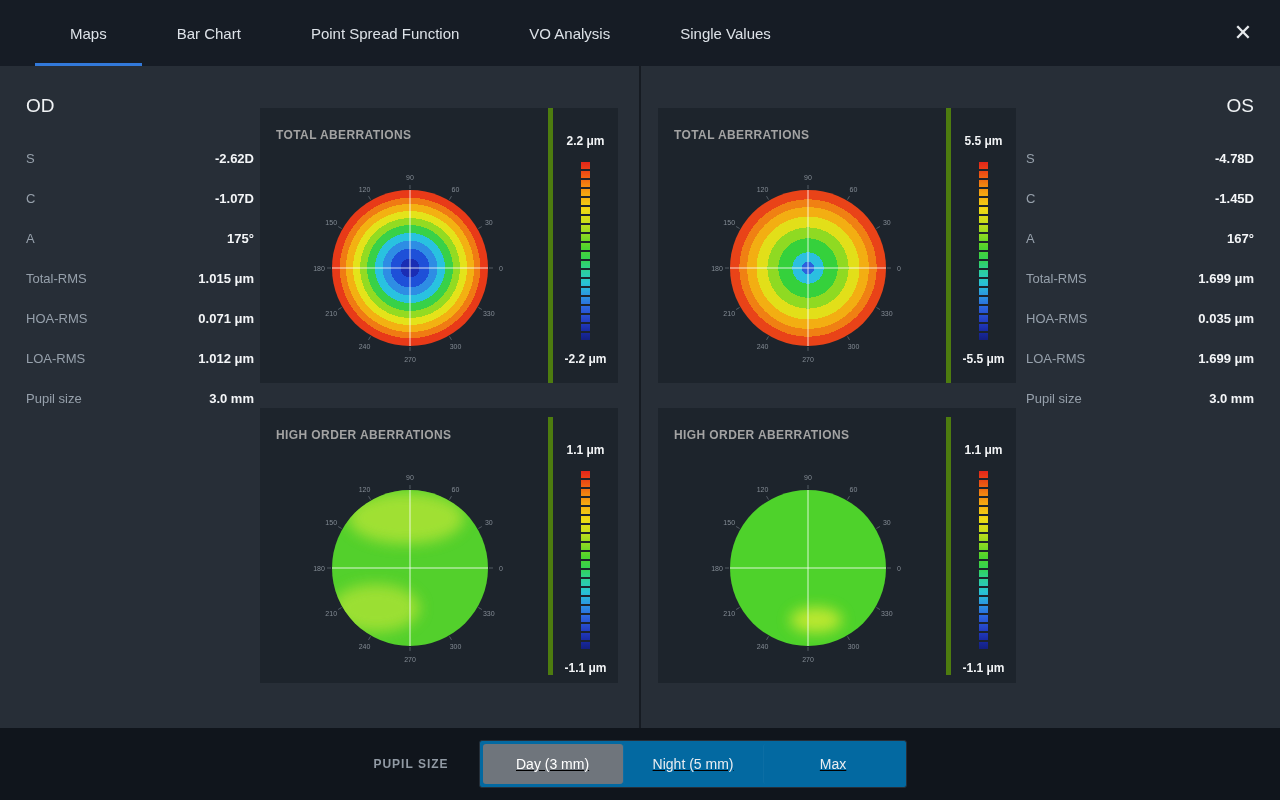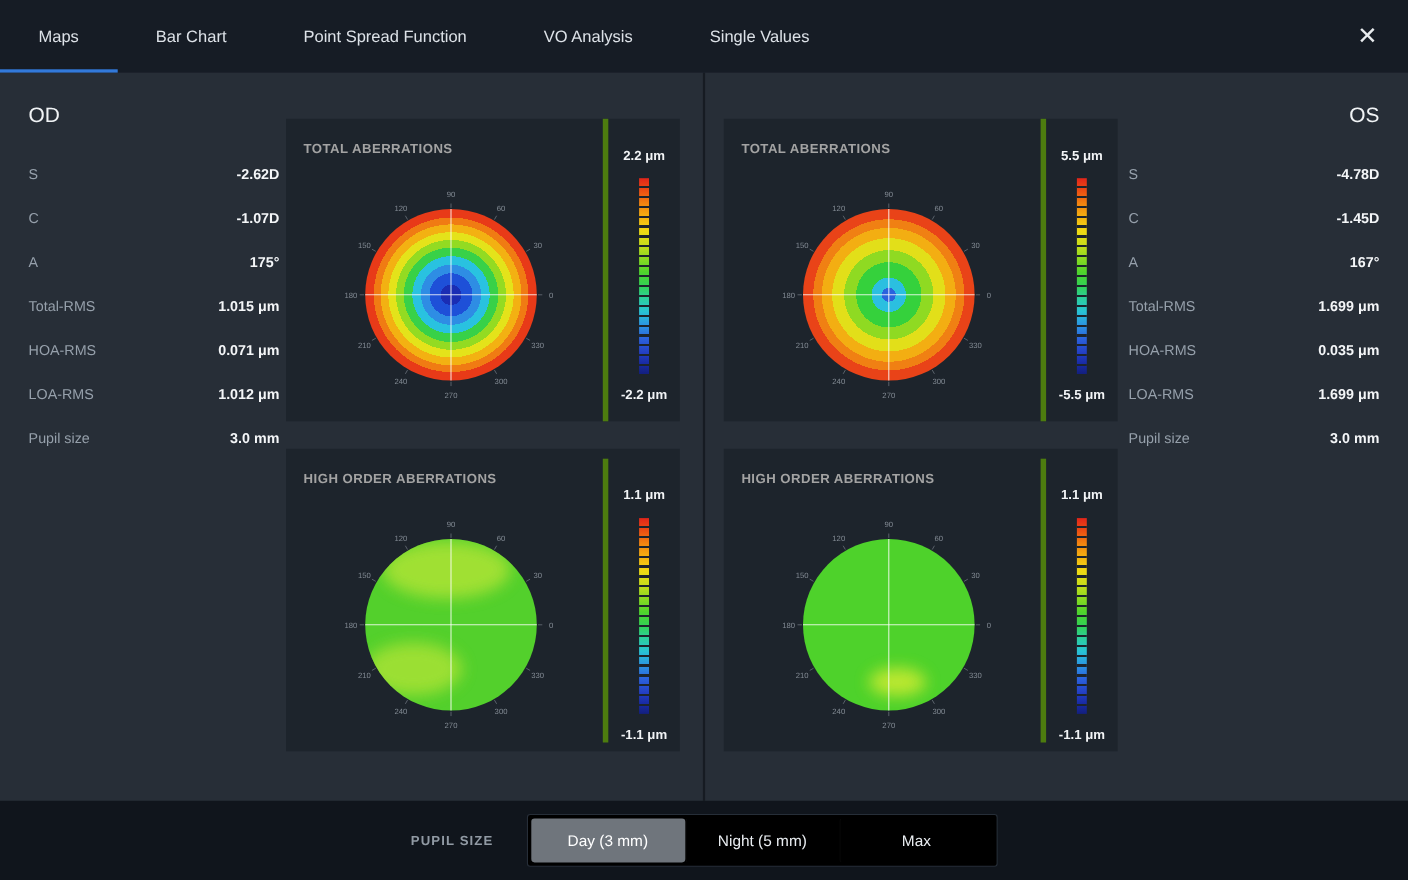--- a/index.html
+++ b/index.html
@@ -1,21 +1,21 @@
 <!DOCTYPE html>
 <html><head>
 <meta charset="utf-8">
 <style>
   * { box-sizing: border-box; }
   html,body { margin:0; padding:0; background:#0d1117; }
   body { font-family:"Liberation Sans", sans-serif; }
   .app { position:relative; width:1280px; height:800px; overflow:hidden; background:#272e37; }
 
   
-  .topbar { position:absolute; top:0; left:0; right:0; height:66px; background:#161c25; display:flex; align-items:stretch; z-index:5; }
+  .topbar { position:absolute; top:0; left:0; right:0; height:66px; background:#161c25; display:flex; align-items:stretch; z-index:5;padding-left:35px; }
   .tabs { display:flex; height:100%; }
   .tab { position:relative; display:flex; align-items:center; padding:0 35px; font-size:15px; color:#dde2e8; cursor:pointer; white-space:nowrap; }
   .tab.active::after { content:""; position:absolute; left:0; right:0; bottom:0; height:3px; background:#3279da; }
   .close-btn { margin-left:auto; margin-right:16px; align-self:center; background:none; border:none; color:#e8ebee; font-size:22px; line-height:1; width:42px; height:42px; cursor:pointer; font-family:inherit; }
 
   
   .content { position:absolute; top:66px; left:0; right:0; bottom:72px; background:#272e37; }
   .v-divider { position:absolute; left:639px; top:0; bottom:0; width:2px; background:#161b22; }
   .panel { position:absolute; top:0; height:100%; }
   .panel-od { left:0; width:639px; }
@@ -50,21 +50,21 @@
       linear-gradient(to bottom,
         #e1251a 0%, #ec5313 7%, #f28410 13%, #f3b211 20%,
         #efd914 27%, #c8dd1a 34%, #8bd921 41%, #4fd32c 48%,
         #32d154 55%, #2ccf9a 61%, #28c3d4 68%, #2b96e2 75%,
         #2b62dd 82%, #2440c4 89%, #1a2da8 94%, #131f7e 100%);
   }
 
   
   .bottombar { position:absolute; left:0; right:0; bottom:0; height:72px; background:#10151c; display:flex; align-items:center; justify-content:center; gap:30px; }
   .pupil-label { color:#919aa4; font-size:12px; font-weight:700; letter-spacing:1px; }
-  .segmented { display:flex; background:#000000; border:1px solid #262e38; border-radius:3px; padding:3px; height:48px; }
+  .segmented { display:flex; background:#0369a1; border:1px solid #262e38; border-radius:3px; padding:3px; height:48px;text-decoration:underline; }
   .seg-btn { width:140px; border:none; background:transparent; color:#e9edf1; font-size:14px; border-radius:3px; cursor:pointer; font-family:inherit; }
   .seg-btn + .seg-btn { border-left:1px solid rgba(255,255,255,0.04); }
   .seg-btn.selected { background:#6f757c; color:#ffffff; border-left-color:transparent; }
 </style>
 </head>
 <body>
 
 <div class="app">
 
   <header class="topbar">

